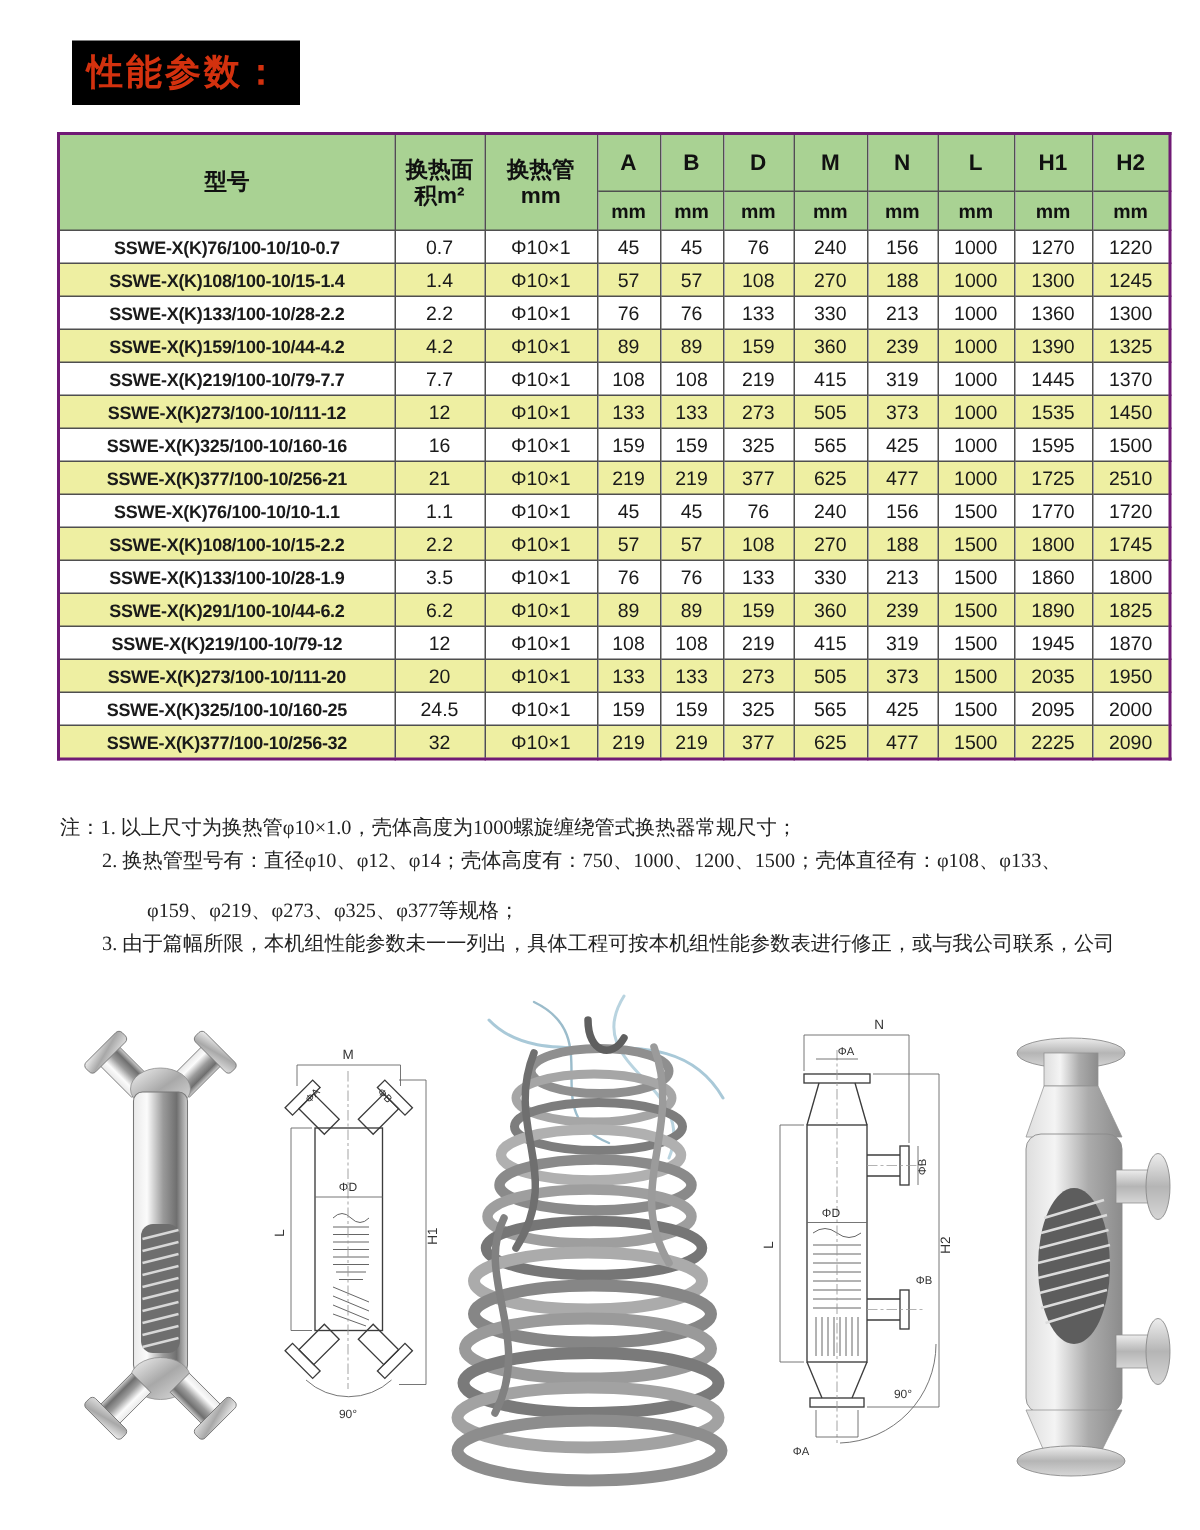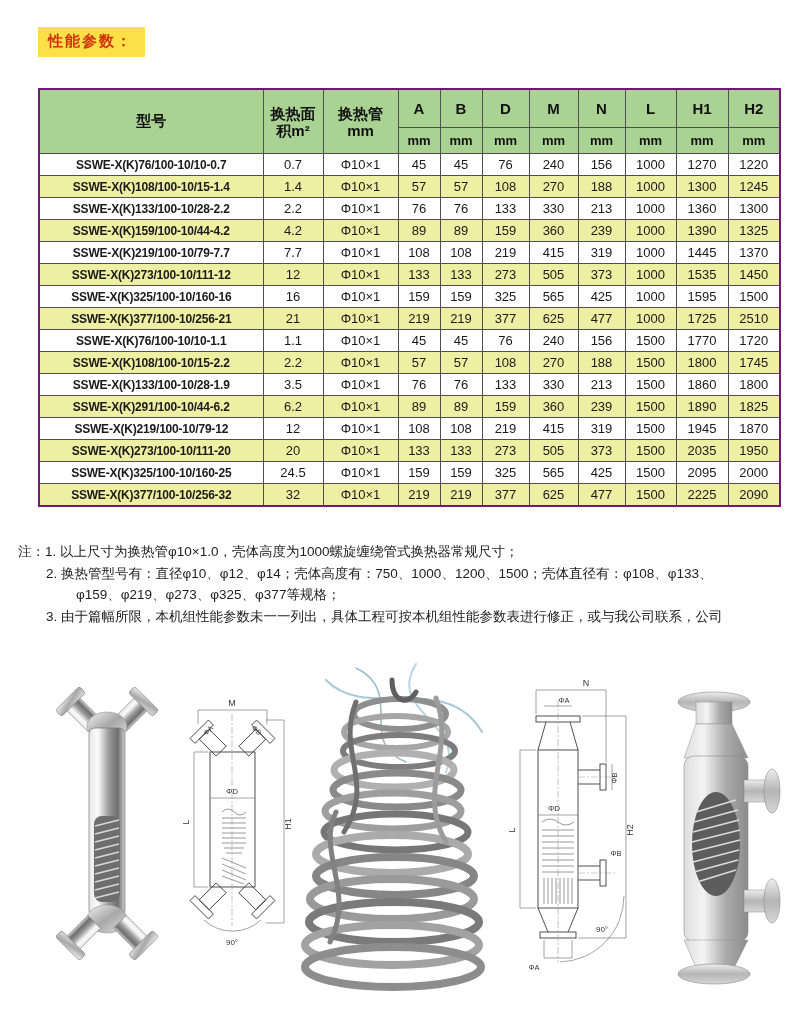--- a/index.html
+++ b/index.html
@@ -2,47 +2,47 @@
 <html><head>
 <meta charset="utf-8">
 <style>
   html,body{margin:0;padding:0;}
   body{
     width:800px;height:1020px;position:relative;background:#ffffff;
     font-family:"Liberation Sans","DejaVu Sans",sans-serif;color:#1a1a1a;
     overflow:hidden;
   }
   .title-badge{
-    position:absolute;left:38px;top:27px;
-    background:#fde047;color:#d3310e;
-    font-size:15px;font-weight:bold;letter-spacing:2px;
+    position:absolute;left:48px;top:27px;
+    background:#000000;color:#d3310e;
+    font-size:24px;font-weight:bold;letter-spacing:2px;
     padding:5px 12px 6px 10px;
   }
   table.params{
     position:absolute;left:38px;top:88px;width:737px;
     border-collapse:collapse;table-layout:fixed;
     border:2px solid #701a75;
   }
   table.params th,table.params td{
     border:1px solid #4f4f4f;text-align:center;vertical-align:middle;
     padding:0;overflow:hidden;white-space:nowrap;
   }
   table.params th{background:#a9d293;font-weight:bold;color:#111;}
   tr.hdr1 th{height:37px;font-size:15px;}
   tr.hdr2 th{height:25px;font-size:13px;}
   th.two-line{font-size:14px;line-height:17px;}
   td{height:21px;font-size:13px;background:#ffffff;}
   td.model{font-size:12px;letter-spacing:-0.2px;font-weight:bold;}
   tr.alt td{background:#eeefa2;}
   .notes{
-    position:absolute;left:18px;top:541px;width:748px;
-    font-size:13.5px;line-height:21.5px;color:#222;
+    position:absolute;left:40px;top:541px;width:748px;
+    font-size:13.5px;line-height:21.5px;color:#222;font-family:Liberation Serif, serif;
   }
   .notes .ind1{padding-left:28px;}
-  .notes .ind2{padding-left:58px;}
+  .notes .ind2{padding-left:58px;margin-top:12px;}
   .figures{position:absolute;left:0;top:662px;width:800px;height:358px;}
   .fig{position:absolute;}
   .fig svg{display:block;}
   .dwg text{font-family:"Liberation Sans",sans-serif;fill:#333;}
 </style>
 </head>
 <body>
 
 <div class="title-badge">性能参数：</div>
 

